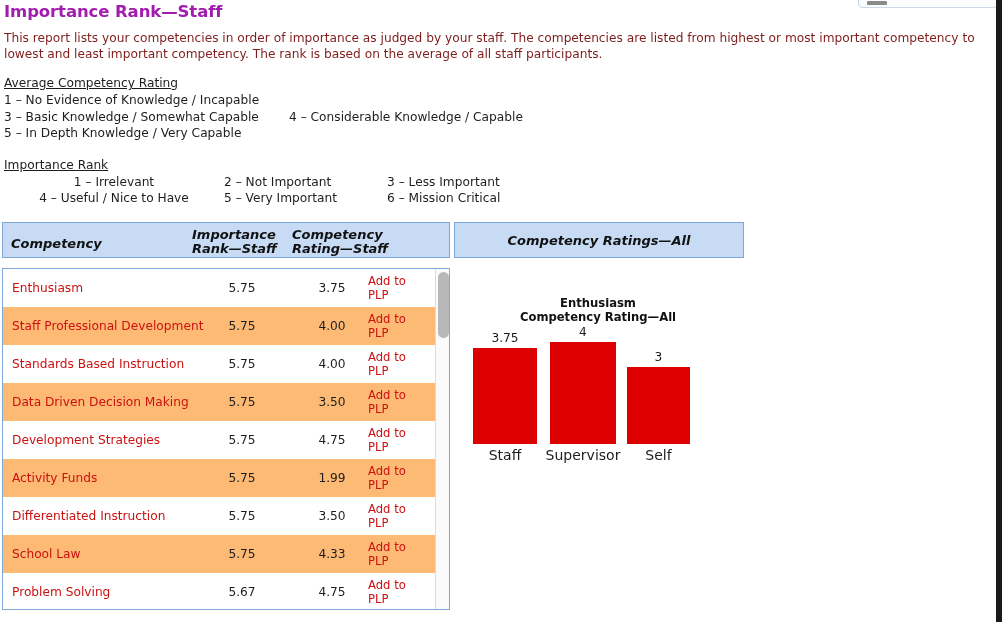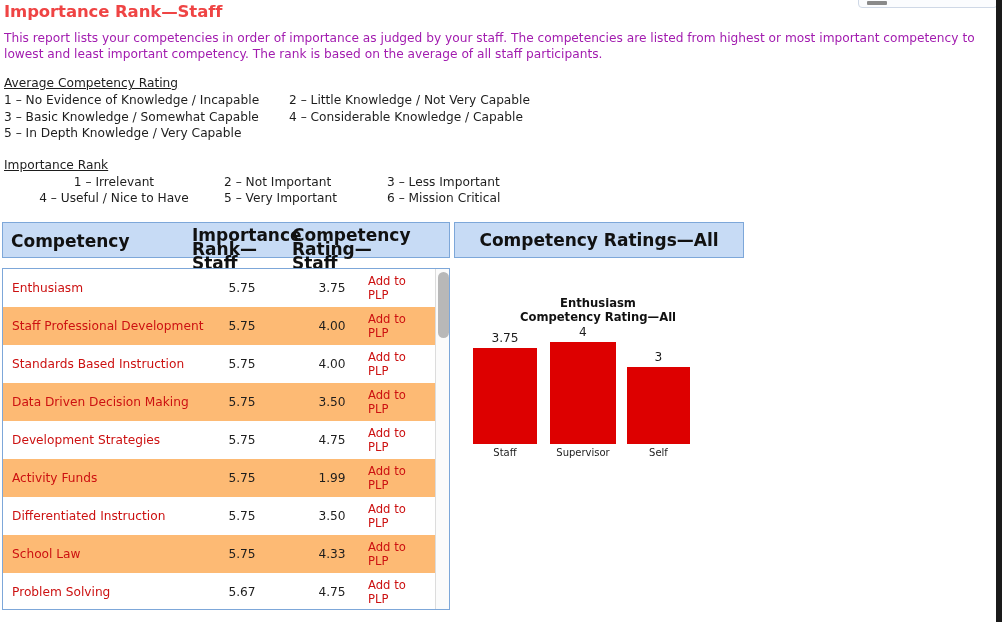--- a/index.html
+++ b/index.html
@@ -28,30 +28,30 @@
   }
   #rightedge {
     position:absolute; right:0; top:0; width:6px; height:622px;
     background:#1a1a1a;
   }
 
   #page { position:absolute; left:0; top:0; width:996px; height:622px; }
 
   h1#title {
     margin:0; padding:2px 0 0 4px;
-    font-size:16.5px; font-weight:bold; color:#ef4444;
+    font-size:16.5px; font-weight:bold; color:#a21caf;
     letter-spacing:-0.1px;
   }
 
   p.intro {
     margin:9px 0 0 4px;
     width:984px;
     font-size:12.2px;
     line-height:16px;
-    color:#a21caf;
+    color:#7f1d1d;
   }
 
   .legend-block { margin:14px 0 0 4px; }
   .legend-head {
     font-size:12.2px; color:#1d1d1d;
     text-decoration:underline;
     display:inline-block;
     margin-bottom:2px;
   }
   .legend-grid { display:block; }
@@ -66,21 +66,21 @@
   
   #headerbar {
     position:absolute; left:2px; top:222px;
     width:742px; height:36px;
   }
   .hdr {
     position:absolute; top:0;
     background:#c7dbf5;
     border:1px solid #7da7d9;
     height:36px;
-    font-size:17px; font-weight:bold; color:#111111;
+    font-size:13px; font-weight:bold; color:#111111;font-style:italic;
   }
   #hdr-left { left:0; width:448px; }
   #hdr-right { left:452px; width:290px; display:flex; align-items:center; justify-content:center; }
   #hdr-left .cell { position:absolute; }
   #hc-comp { left:8px; bottom:6px; }
   #hc-rank { left:189px; top:5px; width:92px; line-height:14px; }
   #hc-rate { left:289px; top:5px; width:110px; line-height:14px; }
 
   
   #listpanel {
@@ -147,21 +147,21 @@
   .barval {
     position:absolute;
     text-align:center;
     font-size:12.2px;
     color:#1d1d1d;
   }
   .barlbl {
     position:absolute;
     top:181px;
     text-align:center;
-    font-size:10px;
+    font-size:14px;
     color:#1d1d1d;
   }
 </style>
 </head>
 <body>
 
 <div id="topclip">
   <div class="bar"></div>
 </div>
 <div id="rightedge"></div>
@@ -170,21 +170,20 @@
 
   <h1 id="title">Importance Rank—Staff</h1>
 
   <p class="intro">This report lists your competencies in order of importance as judged by your staff. The competencies are listed from highest or most important competency to lowest and least important competency. The rank is based on the average of all staff participants.</p>
 
   <div class="legend-block">
     <div class="legend-head">Average Competency Rating</div>
     <div class="legend-grid">
       <div class="legend-row lg2">
         <span class="c">1 – No Evidence of Knowledge / Incapable</span>
-        <span class="c">2 – Little Knowledge / Not Very Capable</span>
       </div>
       <div class="legend-row lg2">
         <span class="c">3 – Basic Knowledge / Somewhat Capable</span>
         <span class="c">4 – Considerable Knowledge / Capable</span>
       </div>
       <div class="legend-row lg2">
         <span class="c">5 – In Depth Knowledge / Very Capable</span>
         <span class="c"></span>
       </div>
     </div>

